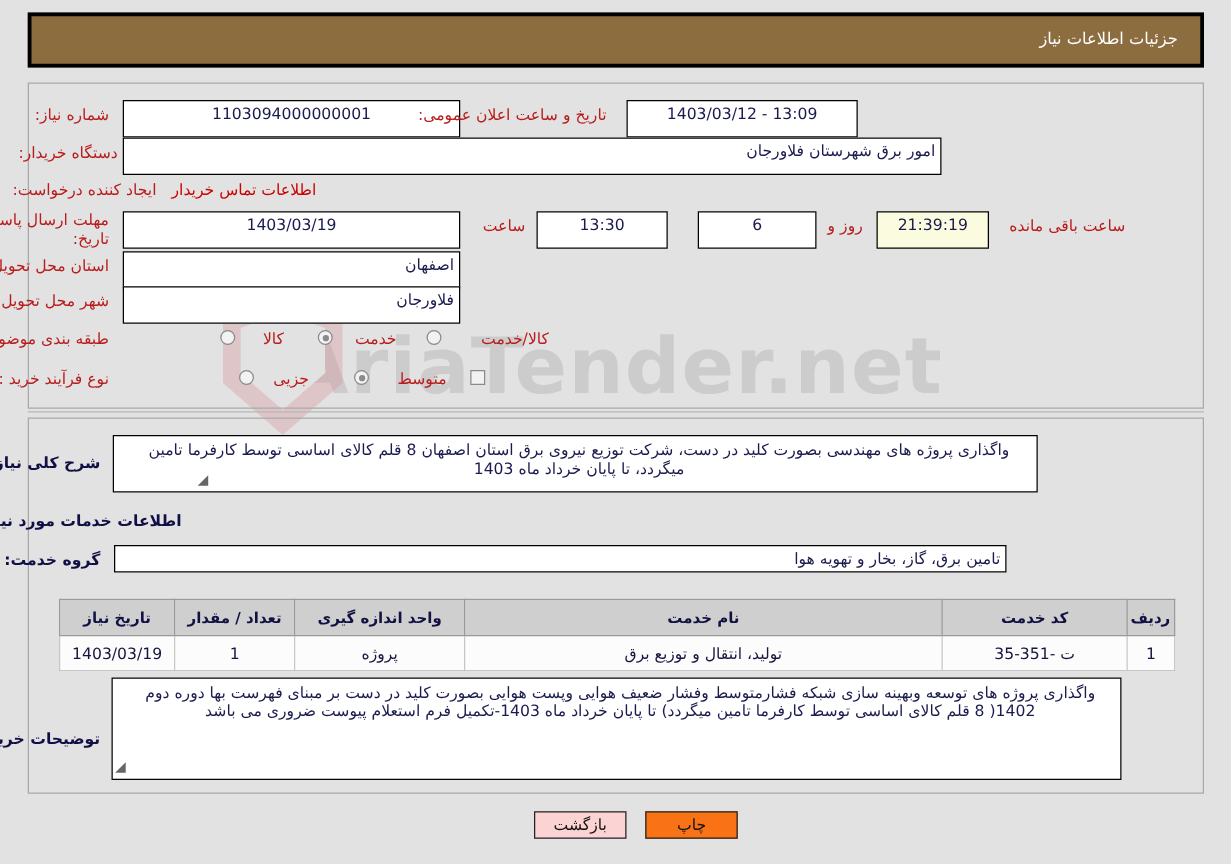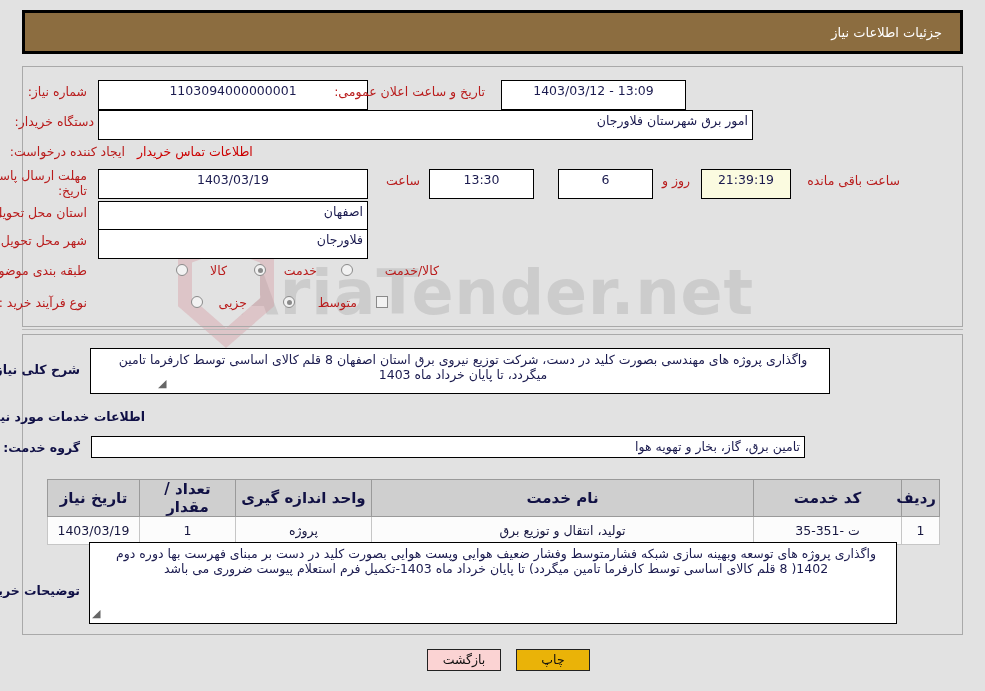--- a/index.html
+++ b/index.html
@@ -191,21 +191,21 @@
     font-size: 12px;
     color: #1b1b4f;
     table-layout: fixed;
     background: #ffffff;
   }
   .tbl th {
     background: #cfcfcf;
     border: 1px solid #9a9a9a;
     height: 28px;
     font-weight: bold;
-    font-size: 15px;
+    font-size: 12px;
     color: #111144;
     text-align: center;
     padding: 0 3px;
   }
   .tbl td {
     background: #fcfcfc;
     border: 1px solid #c6c6c6;
     height: 27px;
     text-align: center;
     font-size: 12.5px;
@@ -219,21 +219,21 @@
     border: 1px solid #222222;
     box-sizing: border-box;
     font-size: 12.5px;
     height: 22px;
     line-height: 20px;
     text-align: center;
     color: #111111;
     cursor: pointer;
     font-family: "DejaVu Sans", "Liberation Sans", sans-serif;
   }
-  .btn.print { background: #eab308; }
+  .btn.print { background: #f97316; }
   .btn.back  { background: #fbd3d3; }
 
   .sep {
     position: absolute;
     left: 22px;
     width: 941px;
     height: 0;
     border-top: 1px solid #b8b8b8;
   }
 </style>

